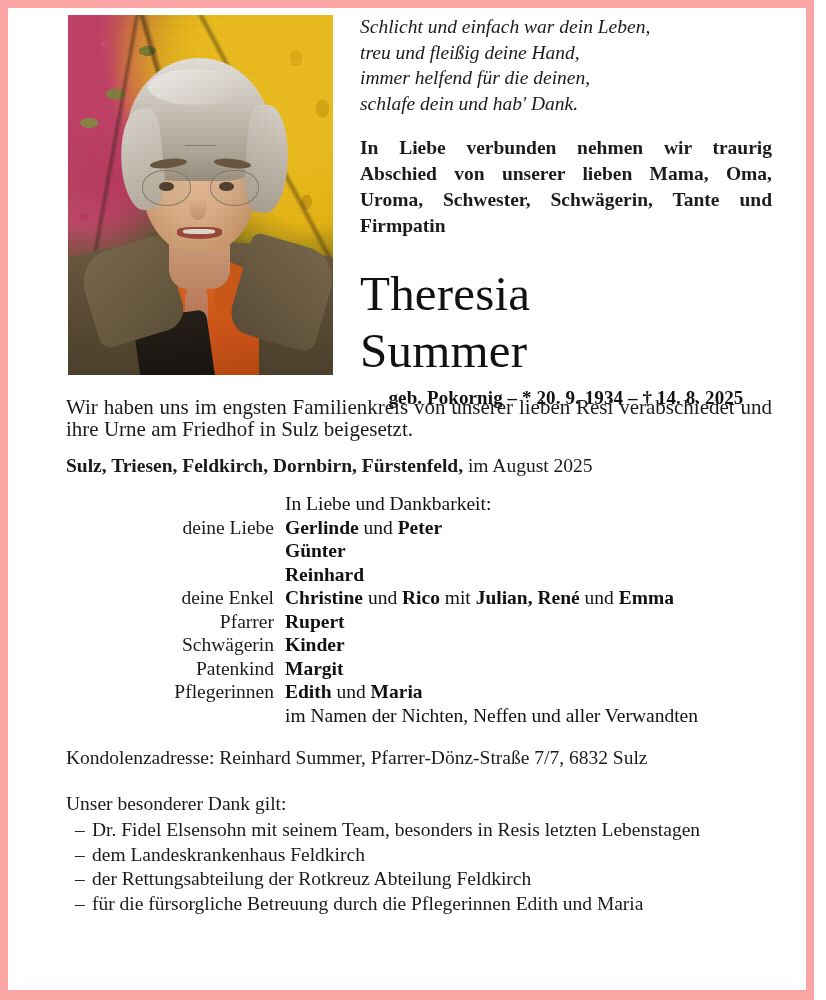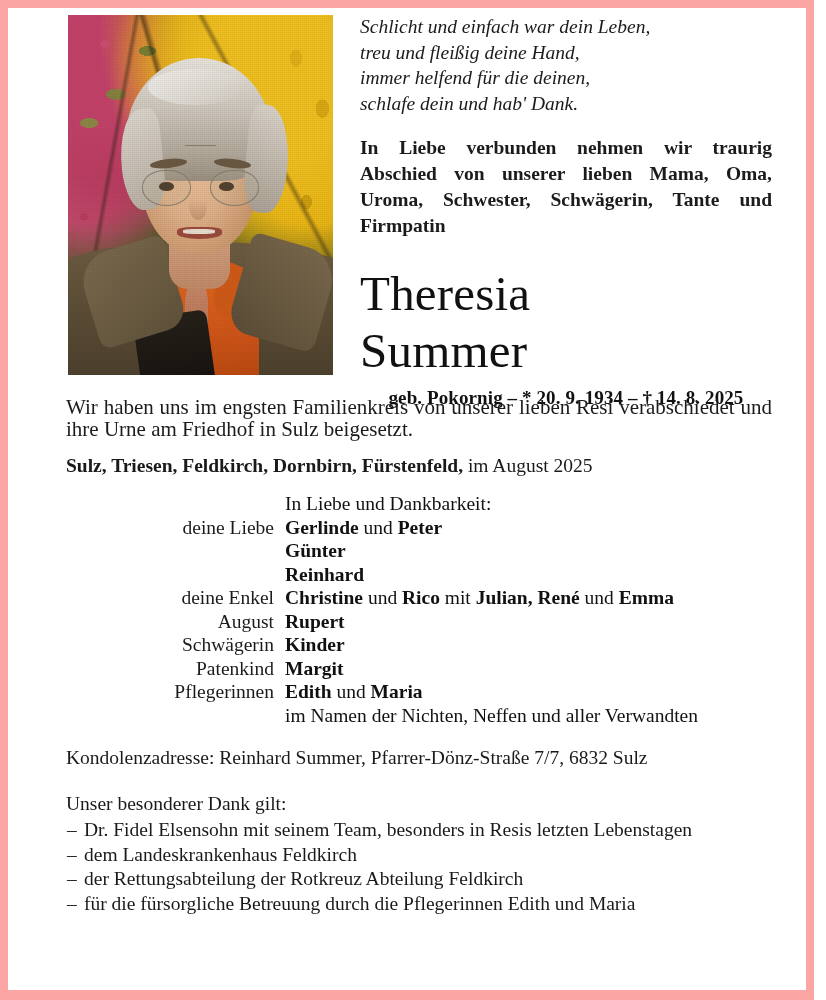--- a/index.html
+++ b/index.html
@@ -368,21 +368,21 @@
   .dank-list {
     margin: 2px 0 0 0;
     padding: 0;
     list-style: none;
   }
   .dank-list li {
     font-size: 19.5px;
     line-height: 24.5px;
     padding-left: 17px;
     text-indent: -17px;
-    margin-left: 1px;
+    margin-left: 9px;
   }
   .dash { display: inline-block; width: 17px; text-indent: 0; }
 </style>
 </head>
 <body>
 
 <div class="notice">
   <div class="notice-inner">
 
     <div class="top-block">
@@ -466,21 +466,21 @@
           </tr>
           <tr>
             <td class="label"></td>
             <td class="value"><b>Reinhard</b></td>
           </tr>
           <tr>
             <td class="label">deine Enkel</td>
             <td class="value"><b>Christine</b> und <b>Rico</b> mit <b>Julian, René</b> und <b>Emma</b></td>
           </tr>
           <tr>
-            <td class="label">August</td>
+            <td class="label">Pfarrer</td>
             <td class="value"><b>Rupert</b></td>
           </tr>
           <tr>
             <td class="label">Schwägerin</td>
             <td class="value"><b>Kinder</b></td>
           </tr>
           <tr>
             <td class="label">Patenkind</td>
             <td class="value"><b>Margit</b></td>
           </tr>

